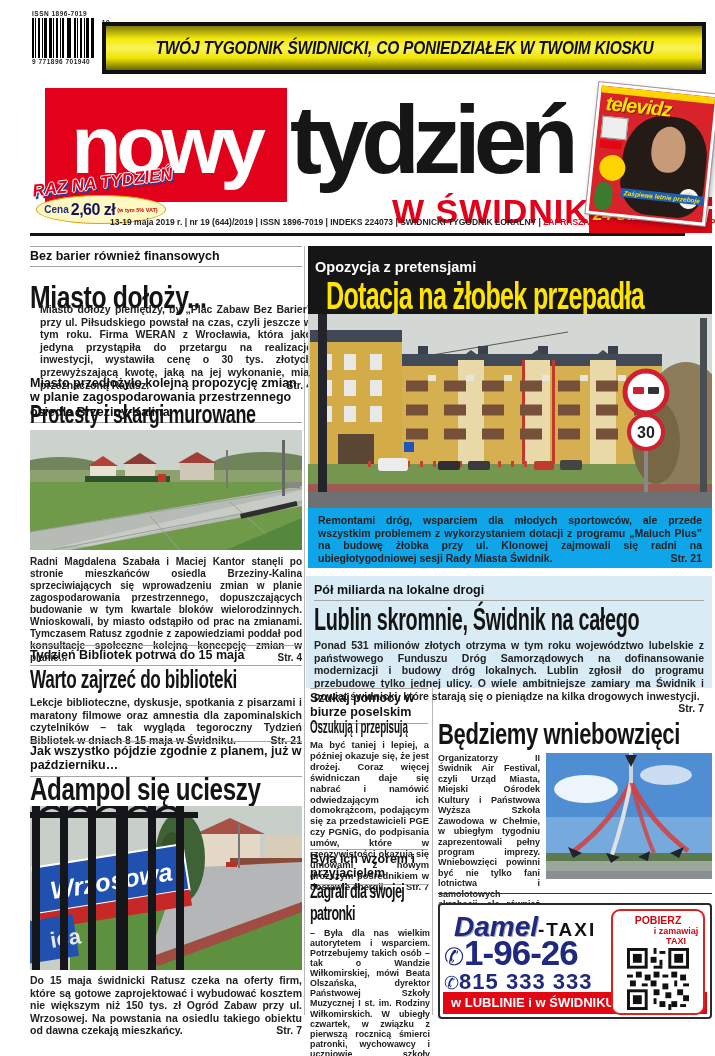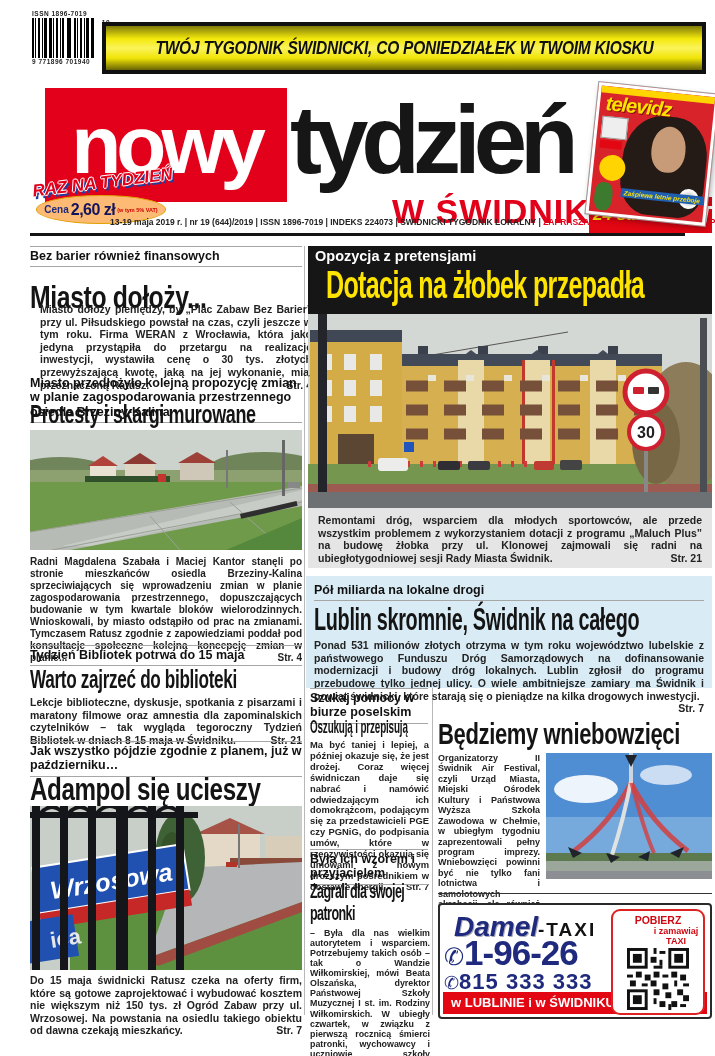--- a/index.html
+++ b/index.html
@@ -25,34 +25,34 @@
         repeating-linear-gradient(90deg,#000 0 1px,transparent 1px 3px,#000 3px 4px,transparent 4px 7px),
         repeating-linear-gradient(90deg,#000 0 2px,#fff 2px 6px);}
   .tiny{font-size:6.5px;font-weight:bold;letter-spacing:.5px;}
   
   .redbox{background:#e2001a;display:flex;align-items:center;justify-content:center;}
   .nowy{color:#fff;font-weight:bold;font-size:82px;letter-spacing:-5px;line-height:1;}
   .tydzien{font-weight:bold;font-size:96px;letter-spacing:-7px;color:#161616;line-height:1;}
   .swid{font-weight:bold;font-size:34px;color:#e2001a;letter-spacing:1px;}
   .badge{font-weight:bold;font-style:italic;font-size:17px;color:#e2001a;transform:rotate(-7deg);
          text-shadow:-1px 0 #fff,1px 0 #fff,0 -1px #fff,0 1px #fff,2px 3px 0 #1f3f9e;white-space:nowrap;}
-  .oval{background:#fdba74;border:1px solid #e0a000;border-radius:50%;
+  .oval{background:#fef9c3;border:1px solid #e0a000;border-radius:50%;
         display:flex;align-items:center;justify-content:center;gap:2px;}
   .dateline{font-size:8.5px;font-weight:bold;color:#222;white-space:nowrap;text-align:center;}
   .dateline .web{color:#e2001a;}
   
   .tvcover{background:#d8232a;border:3px solid #fff;box-shadow:0 0 0 1px #999,2px 3px 6px rgba(0,0,0,.35);
            transform:rotate(6deg);overflow:hidden;}
   .tvstrip{background:#e30613;display:flex;align-items:center;}
   
   .blackbanner{background:#161616;}
-  .bkicker{color:#fff;font-weight:bold;font-size:14.5px;padding:2px 7px 0;}
+  .bkicker{color:#fff;font-weight:bold;font-size:14.5px;padding:13px 7px 0;}
   .bheadline{color:#ffe400;font-weight:bold;font-size:38px;white-space:nowrap;display:inline-block;
              transform-origin:0 0;letter-spacing:-1px;line-height:1;}
-  .ybox{background:#e5e5e5;padding:6px 10px 0;}
+  .ybox{background:#0ea5e9;padding:6px 10px 0;}
   .bluebox{background:#d9ecf6;padding:5px 8px 0;}
   .qrpanel{background:#fff;border:2px solid #d22;border-radius:9px;text-align:center;}
   .navy{color:#1f2a7e;}
 </style>
 </head>
 <body>
 
 <div id="page">
 
   <div class="abs" style="left:32px;top:10px;width:74px;">

